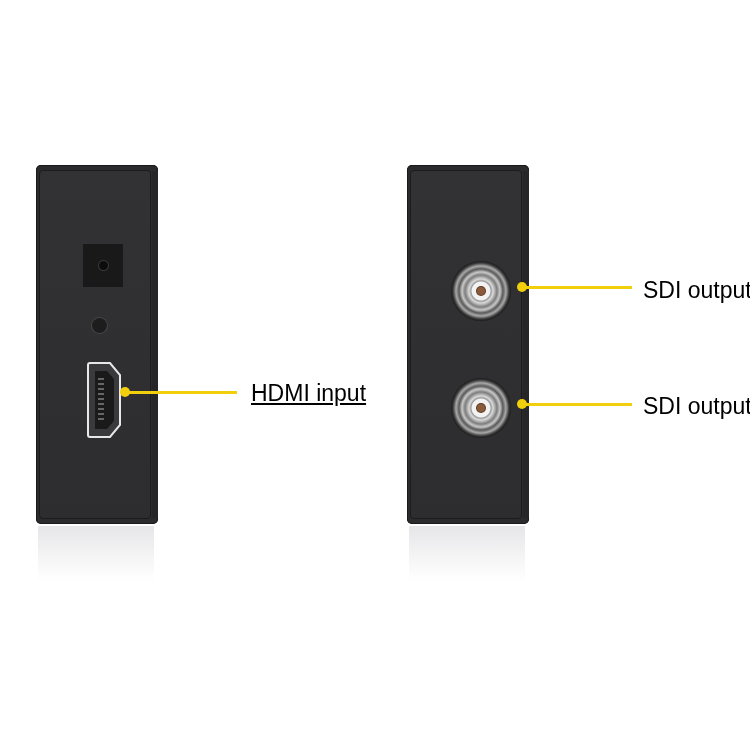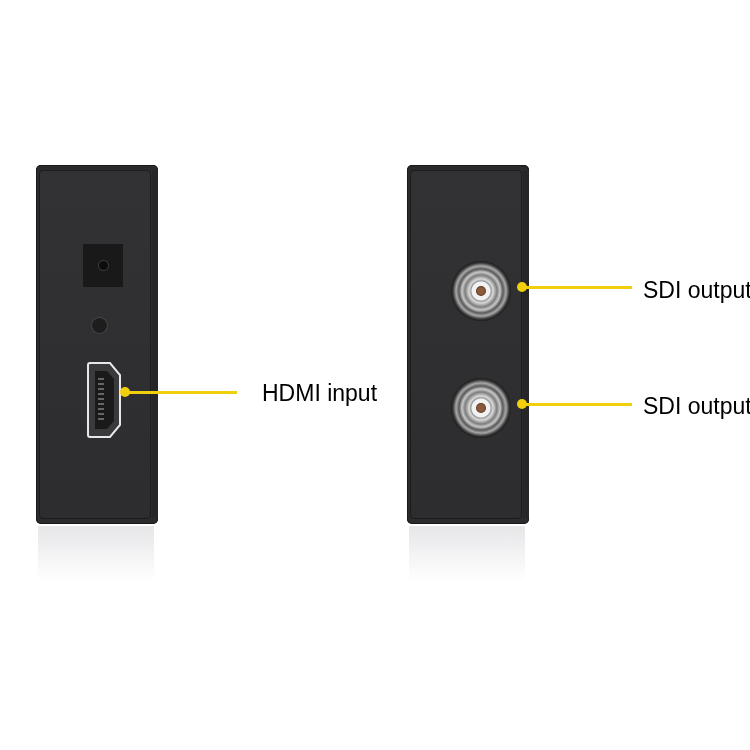--- a/index.html
+++ b/index.html
@@ -42,21 +42,21 @@
         <line x1="12" y1="58" x2="18" y2="58"></line>
       </g>
     </svg>
   </div>
   <div class="edge"></div>
 </div>
 <div class="reflect" style="left:38px;"></div>
 
 <div class="dot" style="left:120px;top:387px;"></div>
 <div class="leader" style="left:125px;top:391px;width:112px;"></div>
-<div class="label" style="left:262px;top:380px;">HDMI input</div>
+<div class="label" style="left:251px;top:380px;text-decoration:underline;">HDMI input</div>
 
 <div class="device" style="left:407px;">
   <div class="face">
     <div class="bnc" style="top:90px;">
         <div class="center"></div>
       </div>
     <div class="bnc" style="top:207px;">
         <div class="center"></div>
       </div>
   </div>

